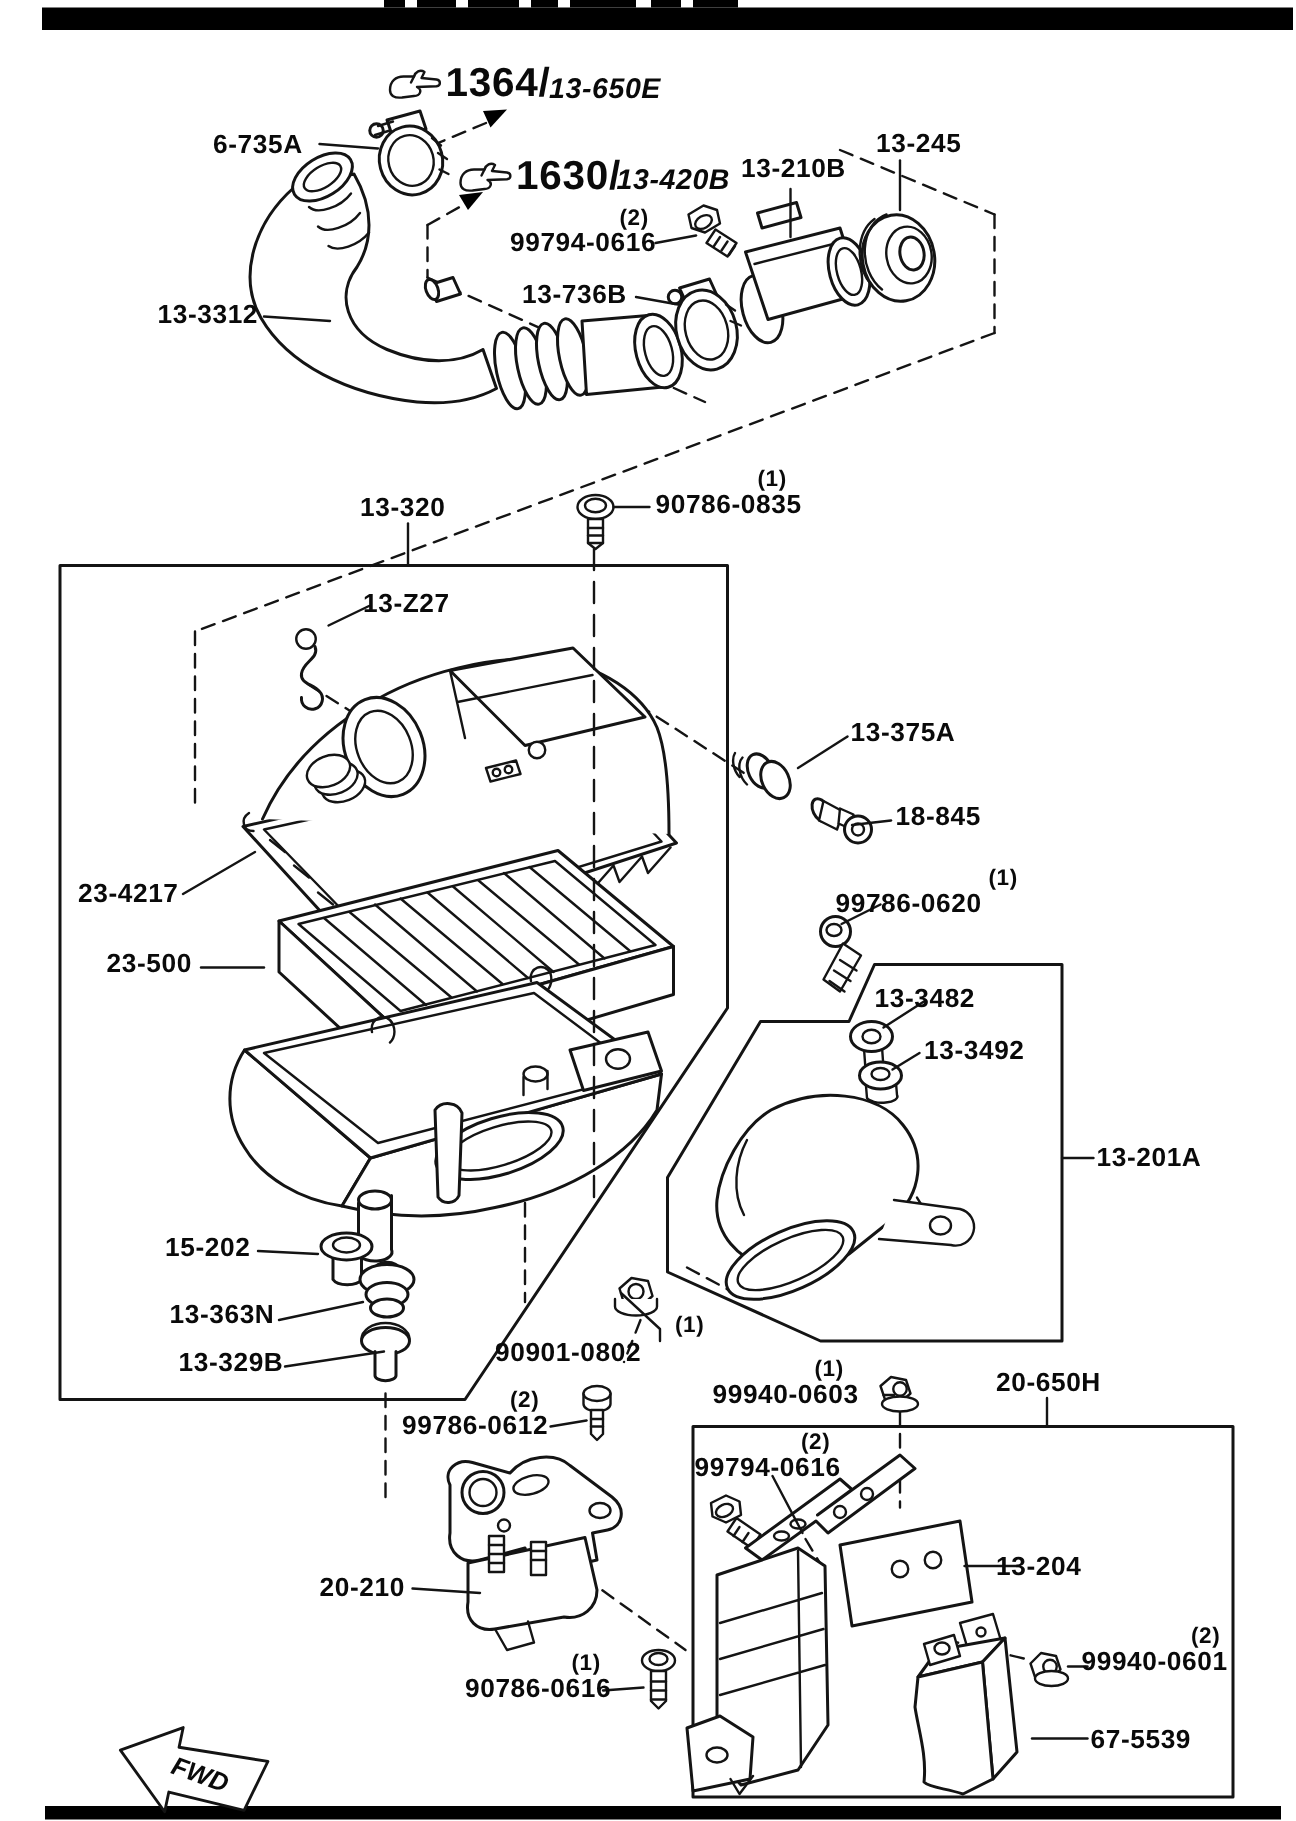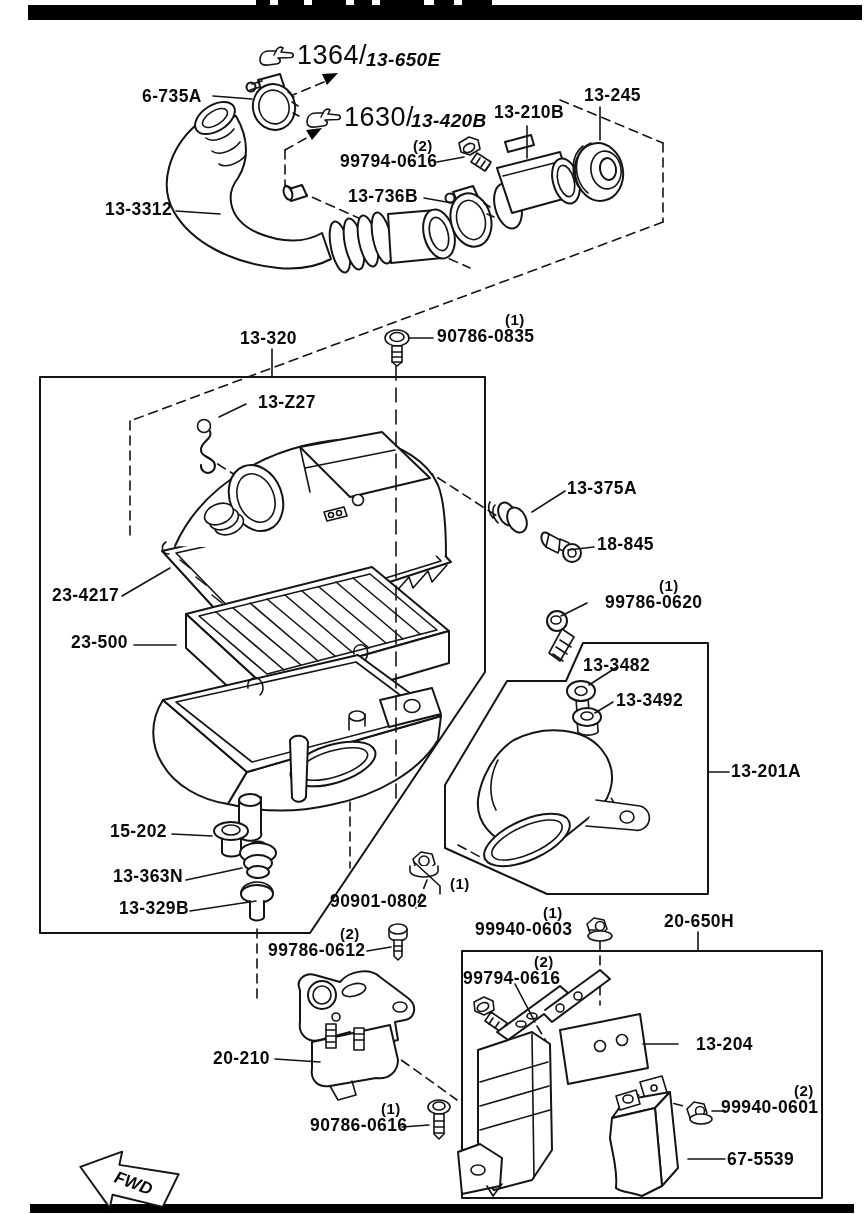--- a/index.html
+++ b/index.html
@@ -5,21 +5,21 @@
   html,body{margin:0;padding:0;background:#e8e8e8;}
   .stage{
     position:relative;width:864px;height:1214px;background:#ffffff;
     overflow:hidden;font-family:"Liberation Sans",sans-serif;
   }
   .stage svg{position:absolute;left:0;top:0;}
   .lbl{
     position:absolute;font-size:17.5px;font-weight:600;letter-spacing:.4px;
     color:#0a0a0a;white-space:nowrap;line-height:1;
   }
-  .big{font-size:27px;font-weight:400;letter-spacing:.5px;}
+  .big{font-size:27px;font-weight:700;letter-spacing:.5px;}
   .mid{font-size:19px;font-weight:600;font-style:italic;}
   .qty{font-size:15px;font-weight:600;}
   .ln{stroke:#141414;stroke-width:2;fill:none;stroke-linecap:round;stroke-linejoin:round;}
   .thin{stroke-width:1.6;}
   .wf{fill:#ffffff;}
   .dash{stroke-dasharray:9 6;}
   .cdash{stroke-dasharray:14 8;}
   .blk{fill:#000;stroke:none;}
 </style>
 </head>
@@ -374,26 +374,26 @@
   <div class="lbl qty" style="left:413px;top:138px">(2)</div>
   <div class="lbl" style="left:340px;top:153px">99794-0616</div>
   <div class="lbl" style="left:494px;top:104px">13-210B</div>
   <div class="lbl" style="left:584px;top:87px">13-245</div>
   <div class="lbl" style="left:348px;top:188px">13-736B</div>
   <div class="lbl" style="left:105px;top:201px">13-3312</div>
 
   <div class="lbl" style="left:240px;top:330px">13-320</div>
   <div class="lbl qty" style="left:505px;top:312px">(1)</div>
   <div class="lbl" style="left:437px;top:328px">90786-0835</div>
-  <div class="lbl" style="left:258px;top:394px">13-Z27</div>
+  <div class="lbl" style="left:242px;top:394px">13-Z27</div>
 
   <div class="lbl" style="left:567px;top:480px">13-375A</div>
   <div class="lbl" style="left:597px;top:536px">18-845</div>
   <div class="lbl qty" style="left:659px;top:578px">(1)</div>
-  <div class="lbl" style="left:605px;top:594px">99786-0620</div>
+  <div class="lbl" style="left:557px;top:594px">99786-0620</div>
 
   <div class="lbl" style="left:52px;top:587px">23-4217</div>
   <div class="lbl" style="left:71px;top:634px">23-500</div>
 
   <div class="lbl" style="left:583px;top:657px">13-3482</div>
   <div class="lbl" style="left:616px;top:692px">13-3492</div>
   <div class="lbl" style="left:731px;top:763px">13-201A</div>
 
   <div class="lbl" style="left:110px;top:823px">15-202</div>
   <div class="lbl" style="left:113px;top:868px">13-363N</div>
@@ -403,21 +403,21 @@
   <div class="lbl" style="left:330px;top:893px">90901-0802</div>
   <div class="lbl qty" style="left:543px;top:905px">(1)</div>
   <div class="lbl" style="left:475px;top:921px">99940-0603</div>
   <div class="lbl" style="left:664px;top:913px">20-650H</div>
 
   <div class="lbl qty" style="left:340px;top:926px">(2)</div>
   <div class="lbl" style="left:268px;top:942px">99786-0612</div>
   <div class="lbl qty" style="left:534px;top:954px">(2)</div>
   <div class="lbl" style="left:463px;top:970px">99794-0616</div>
 
-  <div class="lbl" style="left:696px;top:1036px">13-204</div>
+  <div class="lbl" style="left:664px;top:1036px">13-204</div>
   <div class="lbl" style="left:213px;top:1050px">20-210</div>
   <div class="lbl qty" style="left:381px;top:1101px">(1)</div>
   <div class="lbl" style="left:310px;top:1117px">90786-0616</div>
   <div class="lbl qty" style="left:794px;top:1083px">(2)</div>
   <div class="lbl" style="left:721px;top:1099px">99940-0601</div>
   <div class="lbl" style="left:727px;top:1151px">67-5539</div>
 
 </div>
 
 </body></html>

